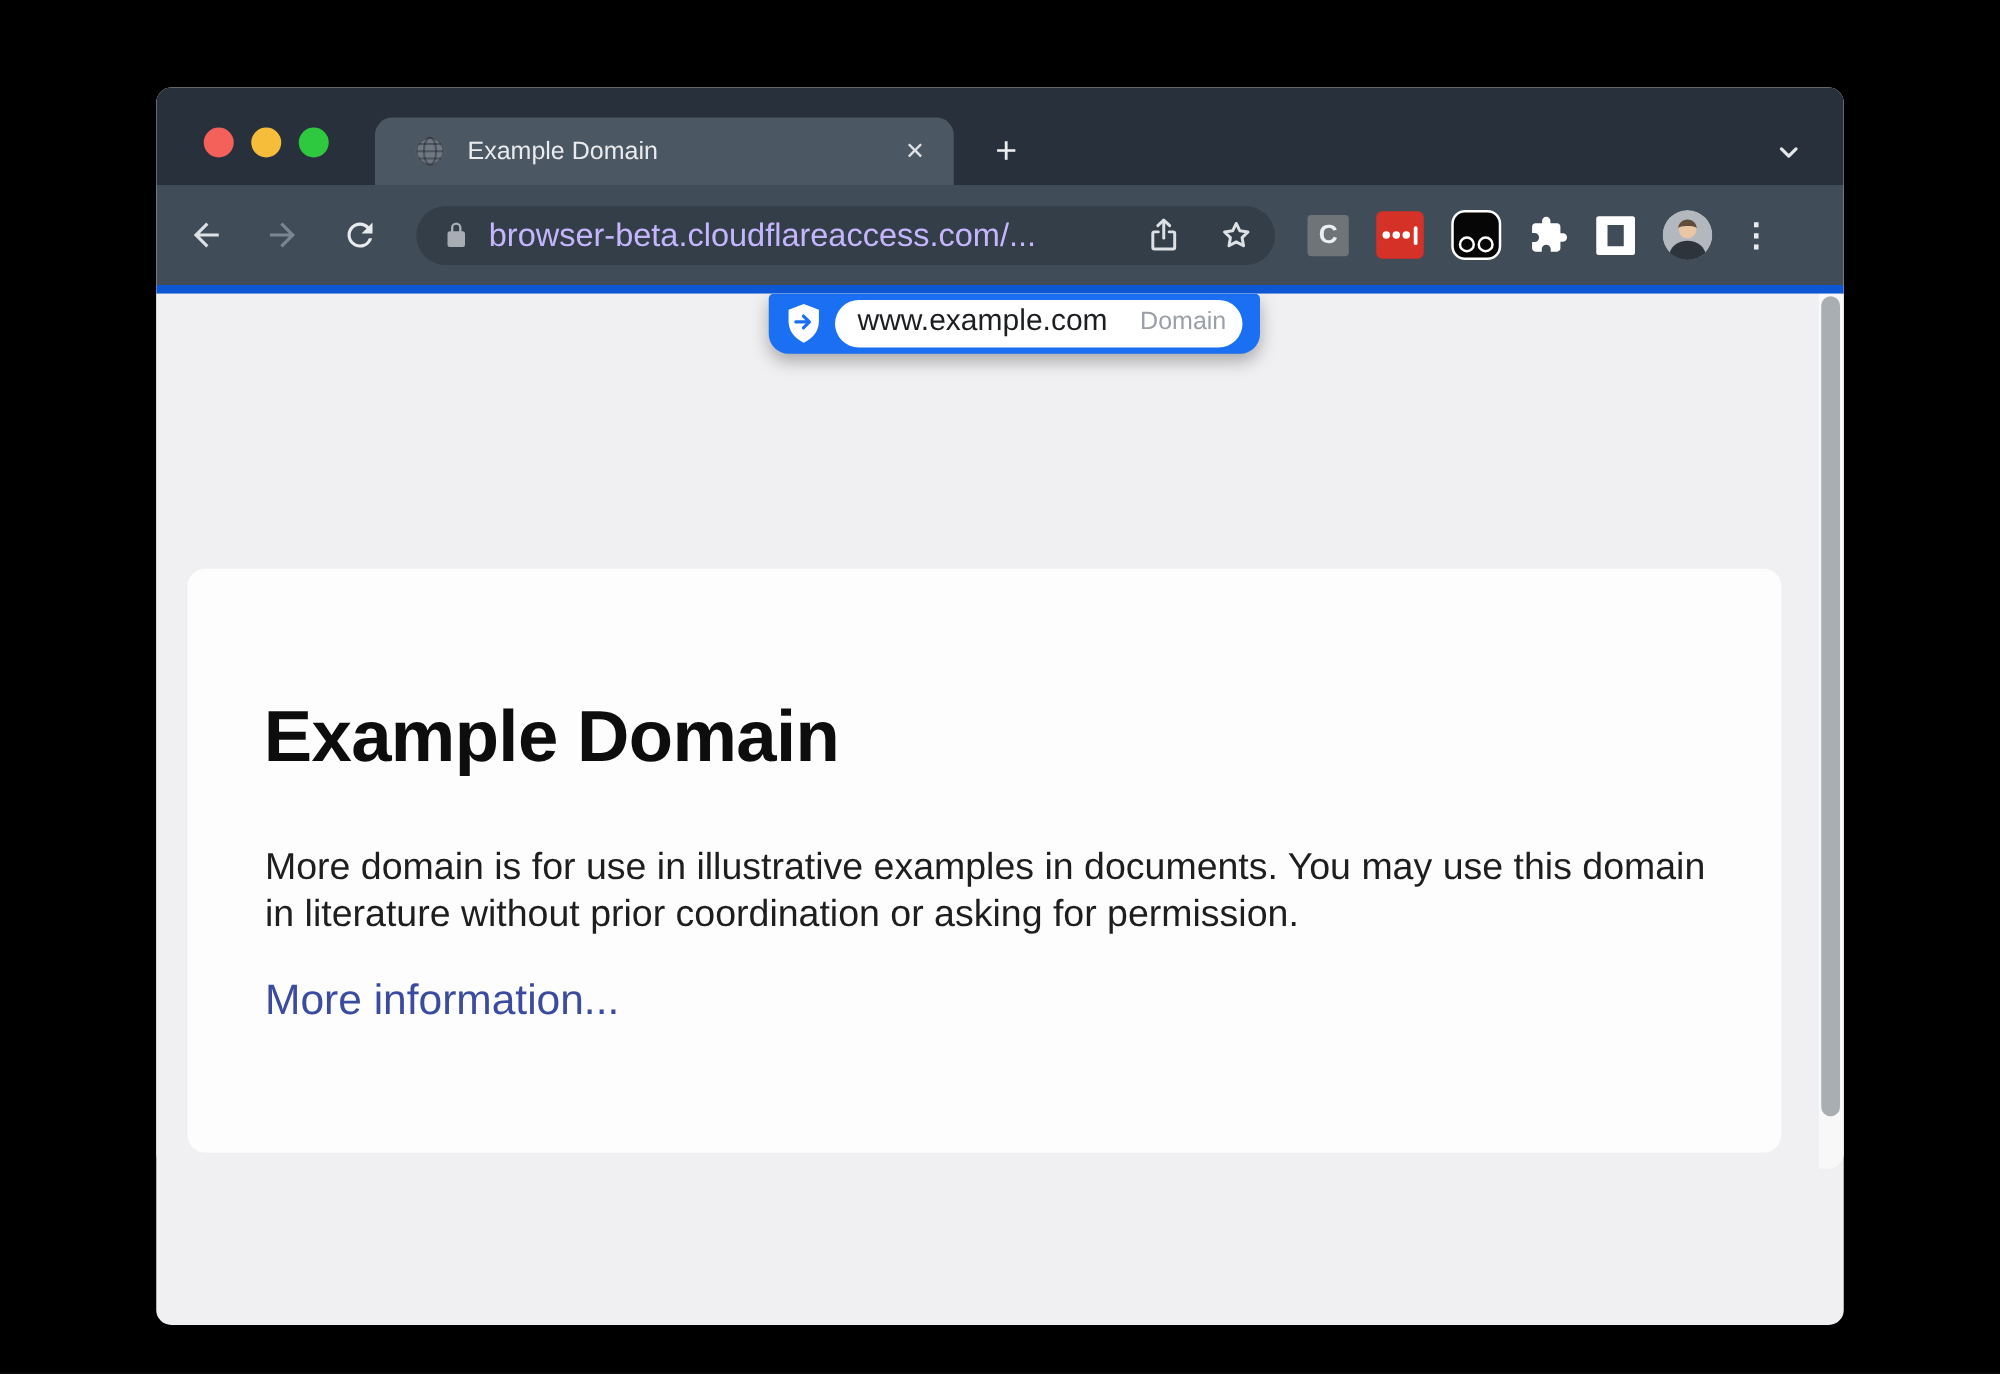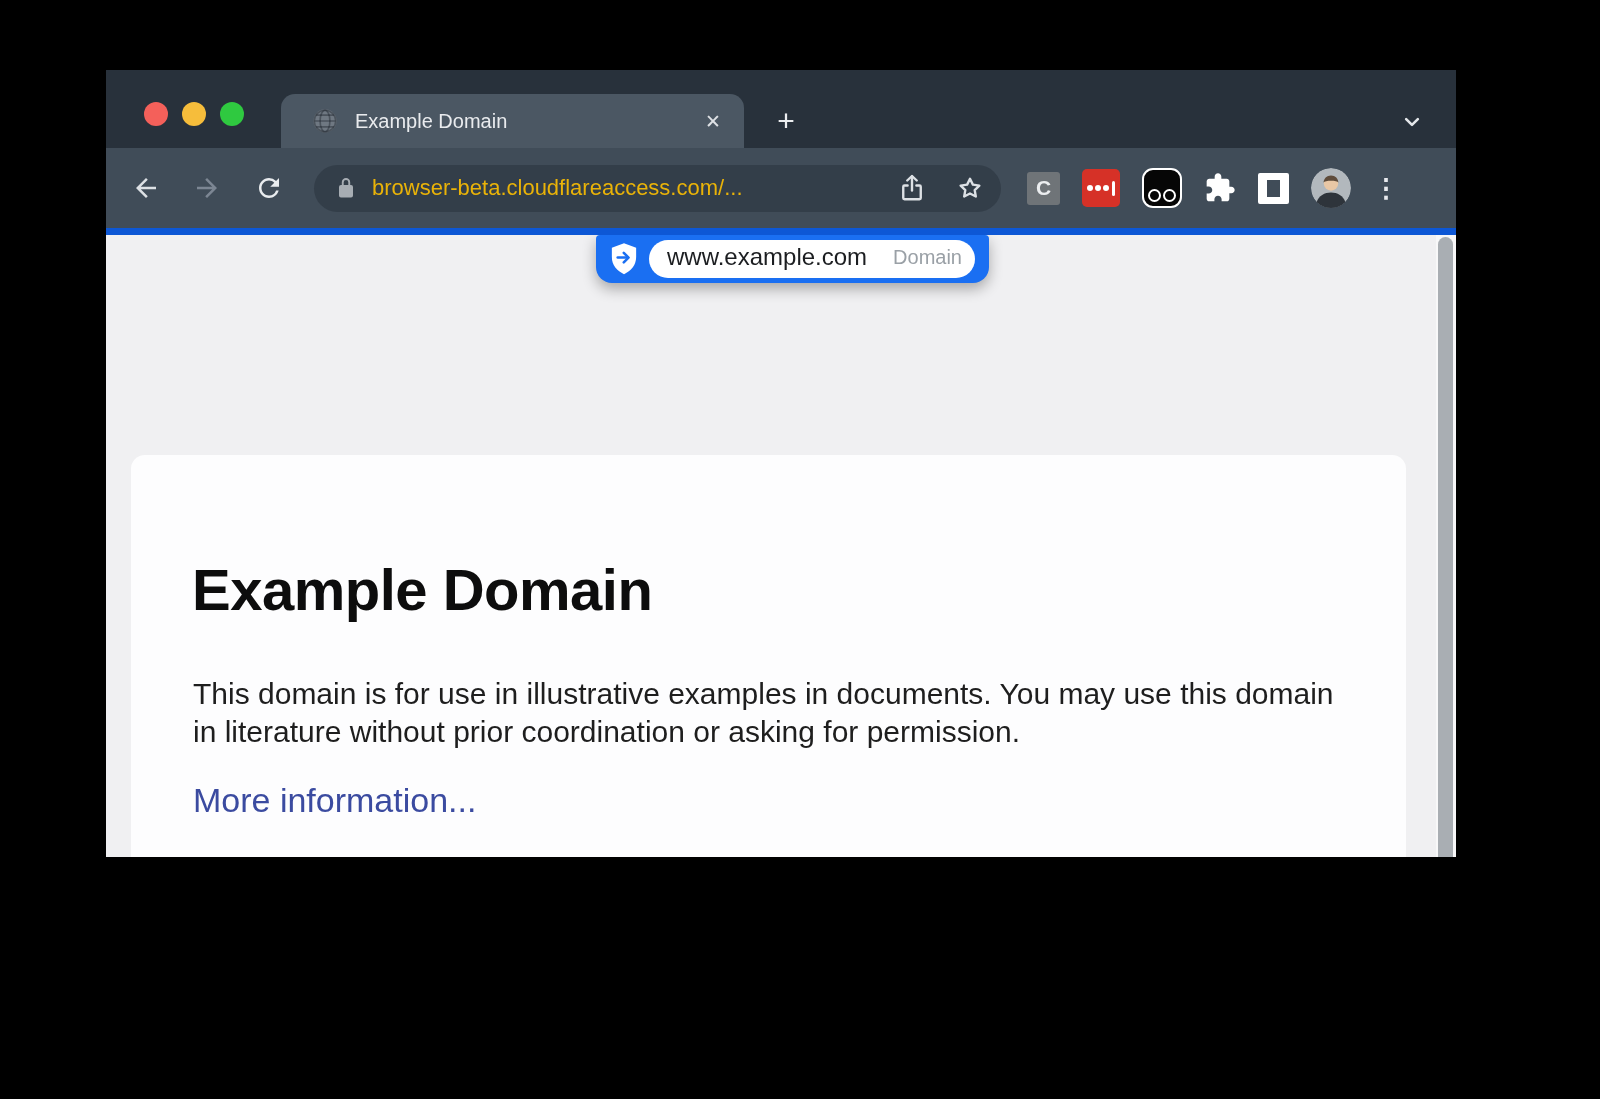--- a/index.html
+++ b/index.html
@@ -1,19 +1,19 @@
 <!DOCTYPE html>
 <html><head>
 <meta charset="utf-8">
 <style>
   * { margin:0; padding:0; box-sizing:border-box; }
   html,body { width:1600px; height:1099px; background:#000; font-family:"Liberation Sans", sans-serif; overflow:hidden; }
 
-  .window { position:absolute; left:106px; top:70px; width:1350px; height:787px;
-            border-radius:0; overflow:hidden; background:#f0f0f2; }
+  .window { position:absolute; left:125px; top:70px; width:1350px; height:990px;
+            border-radius:12px; overflow:hidden; background:#f0f0f2; }
 
   
   .tabstrip { position:absolute; left:0; top:0; width:1350px; height:78px; background:#28313b; }
   .light { position:absolute; top:32px; width:24px; height:24px; border-radius:50%; }
   .light.red { left:38px; background:#f4605a; }
   .light.yellow { left:76px; background:#f6bd3b; }
   .light.green { left:114px; background:#2fc940; }
 
   .tab { position:absolute; left:175px; top:24px; width:463px; height:54px;
          background:#4b5763; border-radius:14px 14px 0 0; display:flex; align-items:center; }
@@ -29,21 +29,21 @@
   .toolbar { position:absolute; left:0; top:78px; width:1350px; height:80px; background:#404c58;
              display:flex; align-items:center; }
   .navbtn { width:40px; height:40px; display:flex; align-items:center; justify-content:center; flex:0 0 auto; }
   .navbtn.back { margin-left:20px; }
   .navbtn.fwd { margin-left:21px; }
   .navbtn.reload { margin-left:22px; }
 
   .urlbar { margin-left:25px; width:687px; height:47px; background:#333e49; border-radius:24px;
             display:flex; align-items:center; padding:0 16px 0 20px; flex:0 0 auto; }
   .urlbar .lock { width:24px; height:24px; flex:0 0 auto; }
-  .url-text { margin-left:14px; color:#eab308; font-size:22px; white-space:nowrap; overflow:hidden; flex:1; }
+  .url-text { margin-left:14px; color:#c4b5fd; font-size:26px; white-space:nowrap; overflow:hidden; flex:1; }
   .urlbar .share, .urlbar .star { width:30px; height:30px; flex:0 0 auto; }
   .urlbar .share { margin-right:28px; }
 
   .ext-row { display:flex; align-items:center; margin-left:26px; gap:22px; }
   .ext-c { width:33px; height:33px; background:#6f7478; border-radius:3px; color:#eceef0;
            font-size:21px; font-weight:600; display:flex; align-items:center; justify-content:center; }
   .ext-red { width:38px; height:38px; background:#d63127; border-radius:5px;
              display:flex; align-items:center; justify-content:center; gap:2px; }
   .ext-red i { width:6px; height:6px; background:#fff; border-radius:50%; }
   .ext-red b { width:3px; height:15px; background:#fff; border-radius:2px; margin-left:1px; }
@@ -191,21 +191,21 @@
         </g>
       </svg>
       <div class="iso-inner">
         <span class="iso-domain">www.example.com</span>
         <span class="iso-expand">Domain</span>
       </div>
     </div>
 
     <div class="card">
       <h1>Example Domain</h1>
-      <p>This domain is for use in illustrative examples in documents. You may use this domain in literature without prior coordination or asking for permission.</p>
+      <p>More domain is for use in illustrative examples in documents. You may use this domain in literature without prior coordination or asking for permission.</p>
       <a>More information...</a>
     </div>
 
     <div class="scroll-track">
       <div class="scroll-thumb"></div>
     </div>
 
   </div>
 </div>
 

